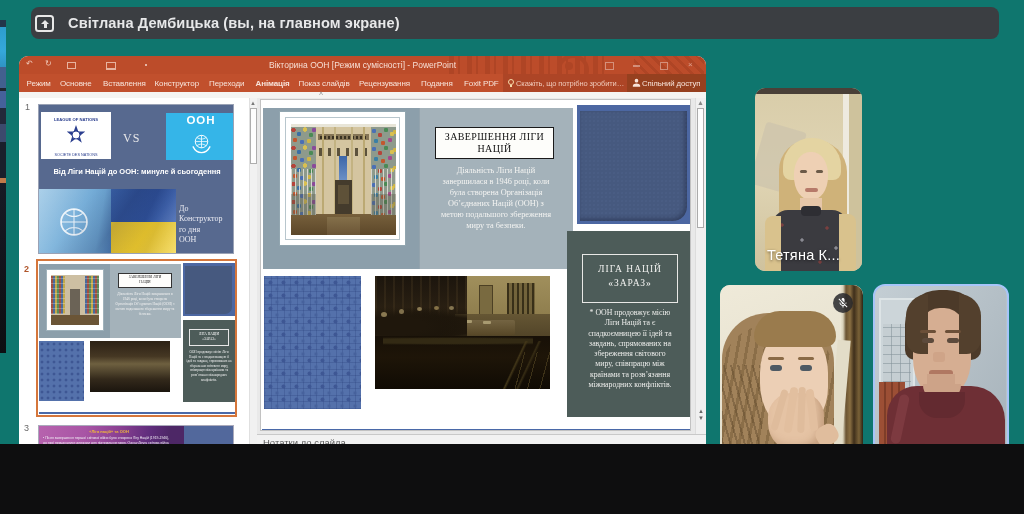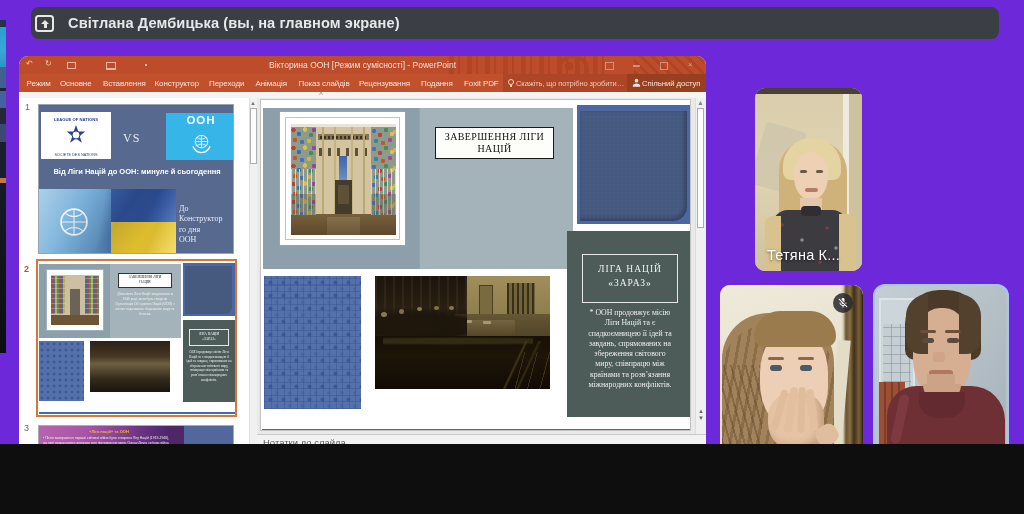--- a/index.html
+++ b/index.html
@@ -1,15 +1,15 @@
 <!DOCTYPE html>
 <html><head><meta charset="utf-8">
 <style>
 html,body{margin:0;padding:0;background:#0e0e0f;}
-#root{position:relative;width:1024px;height:444px;overflow:hidden;background:#6d28d9;font-family:"Liberation Sans",sans-serif;}
+#root{position:relative;width:1024px;height:444px;overflow:hidden;background:#0f766e;font-family:"Liberation Sans",sans-serif;}
 .ab{position:absolute;}
 .ser{font-family:"Liberation Serif",serif;}
 #ppt{position:absolute;left:19px;top:56px;width:687px;height:442px;border-radius:9px;overflow:hidden;background:#fff;}
 .tab{color:#f7e3da;font-size:8px;white-space:nowrap;letter-spacing:-0.1px;}
 .tile{position:absolute;overflow:hidden;border-radius:10px;}
 .nm{position:absolute;color:#fff;font-size:14.5px;font-weight:500;text-shadow:0 1px 3px rgba(0,0,0,.6);letter-spacing:.2px;}
 .micb{position:absolute;background:rgba(60,60,60,.75);border-radius:50%;display:flex;align-items:center;justify-content:center;}
 </style></head><body>
 <div id="root">
 
@@ -53,21 +53,21 @@
  <div class="ab" style="left:614px;top:9px;width:7px;height:1.5px;background:rgba(255,255,255,.38);"></div>
  <div class="ab" style="left:641px;top:6px;width:6px;height:6px;border:1px solid rgba(255,255,255,.38);"></div>
  <div class="ab" style="left:669px;top:3.5px;color:rgba(255,255,255,.45);font-size:8px;">×</div>
 
  <div class="ab" style="left:0;top:18px;width:687px;height:17.5px;background:#c1502d;"></div>
  <div class="tab ab" style="left:7.5px;top:22.5px;">Режим</div>
  <div class="tab ab" style="left:41px;top:22.5px;">Основне</div>
  <div class="tab ab" style="left:84px;top:22.5px;">Вставлення</div>
  <div class="tab ab" style="left:135.5px;top:22.5px;">Конструктор</div>
  <div class="tab ab" style="left:190px;top:22.5px;">Переходи</div>
- <div class="tab ab" style="left:236.5px;top:22.5px;">Анімація</div>
+ <div class="tab ab" style="left:236.5px;top:22.5px;font-weight:bold;">Анімація</div>
  <div class="tab ab" style="left:279.5px;top:22.5px;">Показ слайдів</div>
  <div class="tab ab" style="left:340px;top:22.5px;">Рецензування</div>
  <div class="tab ab" style="left:402px;top:22.5px;">Подання</div>
  <div class="tab ab" style="left:445px;top:22.5px;">Foxit PDF</div>
  <div class="ab" style="left:484px;top:18px;width:124px;height:17.5px;background:rgba(60,10,0,.14);"></div>
  <div class="ab" style="left:489px;top:23px;width:6px;height:6px;border:1px solid #f5d9a8;border-radius:50%;box-sizing:border-box;"></div>
  <div class="ab" style="left:491px;top:28.5px;width:2px;height:2px;background:#f5d9a8;"></div>
  <div class="tab ab" style="left:497px;top:23px;color:#f0cabb;font-size:7.5px;">Скажіть, що потрібно зробити…</div>
  <div class="ab" style="left:608px;top:18px;width:79px;height:17.5px;background:#96401f;"></div>
  <svg class="ab" style="left:612px;top:21px;" width="11" height="11" viewBox="0 0 24 24">
@@ -167,20 +167,21 @@
     <div class="ab" style="left:0;top:3px;width:25px;height:88px;background-color:#8e9a8c;background-image:radial-gradient(circle at 2.5px 3px,#b5443a 2px,transparent 2.4px),radial-gradient(circle at 8px 7px,#3a6fa5 2px,transparent 2.4px),radial-gradient(circle at 14px 2.5px,#d9c050 2px,transparent 2.4px),radial-gradient(circle at 20px 8px,#4a8a55 2px,transparent 2.4px),radial-gradient(circle at 4px 13px,#c2572f 2px,transparent 2.4px),radial-gradient(circle at 11px 15px,#4a6fb5 2px,transparent 2.4px),radial-gradient(circle at 18px 14px,#d0b545 2px,transparent 2.4px),radial-gradient(circle at 23px 3px,#8a4a9a 2px,transparent 2.4px);background-size:25px 18px;"></div>
     <div class="ab" style="left:80px;top:3px;width:25px;height:88px;background-color:#8e9a8c;background-image:radial-gradient(circle at 3px 4px,#4a6fb5 2px,transparent 2.4px),radial-gradient(circle at 9px 8px,#b5443a 2px,transparent 2.4px),radial-gradient(circle at 15px 3px,#4a8a55 2px,transparent 2.4px),radial-gradient(circle at 21px 7px,#d9c050 2px,transparent 2.4px),radial-gradient(circle at 5px 14px,#3a7fa5 2px,transparent 2.4px),radial-gradient(circle at 12px 16px,#c2572f 2px,transparent 2.4px),radial-gradient(circle at 19px 13px,#a54a8a 2px,transparent 2.4px),radial-gradient(circle at 24px 5px,#d0b545 2px,transparent 2.4px);background-size:25px 18px;"></div>
     <div class="ab" style="left:0;top:45px;width:25px;height:46px;background:repeating-linear-gradient(90deg,rgba(222,222,214,.9) 0,rgba(222,222,214,.9) 1px,transparent 1px,transparent 4px);"></div>
     <div class="ab" style="left:80px;top:45px;width:25px;height:46px;background:repeating-linear-gradient(90deg,rgba(222,222,214,.9) 0,rgba(222,222,214,.9) 1px,transparent 1px,transparent 4px);"></div>
     <div class="ab" style="left:0;top:70px;width:25px;height:21px;background:rgba(90,85,70,.35);"></div>
     <div class="ab" style="left:80px;top:70px;width:25px;height:21px;background:rgba(90,85,70,.35);"></div>
   </div>
   <div class="ab" style="left:158px;top:8px;width:154px;height:161px;background:#a4b2ba;border-left:1px solid #93a3ad;box-sizing:border-box;"></div>
   <div class="ab" style="left:174px;top:27px;width:119px;height:32px;background:#fdfdfa;border:1.5px solid #1a1a1a;box-sizing:border-box;"></div>
   <div class="ser ab" style="left:174px;top:31px;width:119px;text-align:center;color:#111;font-size:10px;line-height:1.15;letter-spacing:.4px;">ЗАВЕРШЕННЯ ЛІГИ<br>НАЦІЙ</div>
+  <div class="ser ab" style="left:164px;top:65px;width:142px;text-align:center;color:#f4f4f2;font-size:8.3px;line-height:1.33;">Діяльність Ліги Націй<br>завершилася в 1946 році, коли<br>була створена Організація<br>Об’єднаних Націй (ООН) з<br>метою подальшого збереження<br>миру та безпеки.</div>
   <div class="ab" style="left:316px;top:5px;width:115px;height:119px;background-color:#4c67a2;"></div>
   <div class="ab" style="left:319px;top:11px;width:107px;height:110px;background-color:#46597f;background-image:radial-gradient(circle,rgba(95,115,165,.16) .6px,transparent 1px);background-size:4px 4px;border-radius:0 0 14px 0;box-shadow:inset -2px -2px 5px rgba(0,0,20,.3);"></div>
   <div class="ab" style="left:3px;top:176px;width:97px;height:133px;background-color:#5471ab;background-image:radial-gradient(circle,#3e5794 1.6px,transparent 2.4px),radial-gradient(circle,#46619c 1.2px,transparent 2px),repeating-linear-gradient(90deg,rgba(30,50,110,.22) 0,rgba(30,50,110,.22) 1px,transparent 1px,transparent 6.5px),repeating-linear-gradient(0deg,rgba(30,50,110,.22) 0,rgba(30,50,110,.22) 1px,transparent 1px,transparent 6.5px);background-size:13px 13px,13px 13px,auto,auto;background-position:0 0,6.5px 6.5px,0 0,0 0;"></div>
 
   <div class="ab" style="left:114px;top:176px;width:175px;height:113px;overflow:hidden;background:#7d6c48;">
     <div class="ab" style="left:0;top:0;width:98px;height:68px;background:linear-gradient(180deg,#1c150d 0%,#2b2113 55%,#3a2d1a 100%);"></div>
     <div class="ab" style="left:0;top:0;width:98px;height:68px;background:repeating-linear-gradient(90deg,rgba(96,76,44,.22) 0,rgba(96,76,44,.22) 2px,transparent 2px,transparent 9px);"></div>
     <div class="ab" style="left:92px;top:0;width:83px;height:44px;background:linear-gradient(180deg,#a08f5c 0%,#8d7c4c 100%);"></div>
     <div class="ab" style="left:132px;top:7px;width:28px;height:33px;background:repeating-linear-gradient(90deg,#2e2612 0,#2e2612 2px,#6e5f38 2px,#6e5f38 5px);opacity:.9;"></div>
     <div class="ab" style="left:104px;top:9px;width:14px;height:31px;background:#796a40;border:1px solid #4c4024;box-sizing:border-box;"></div>

